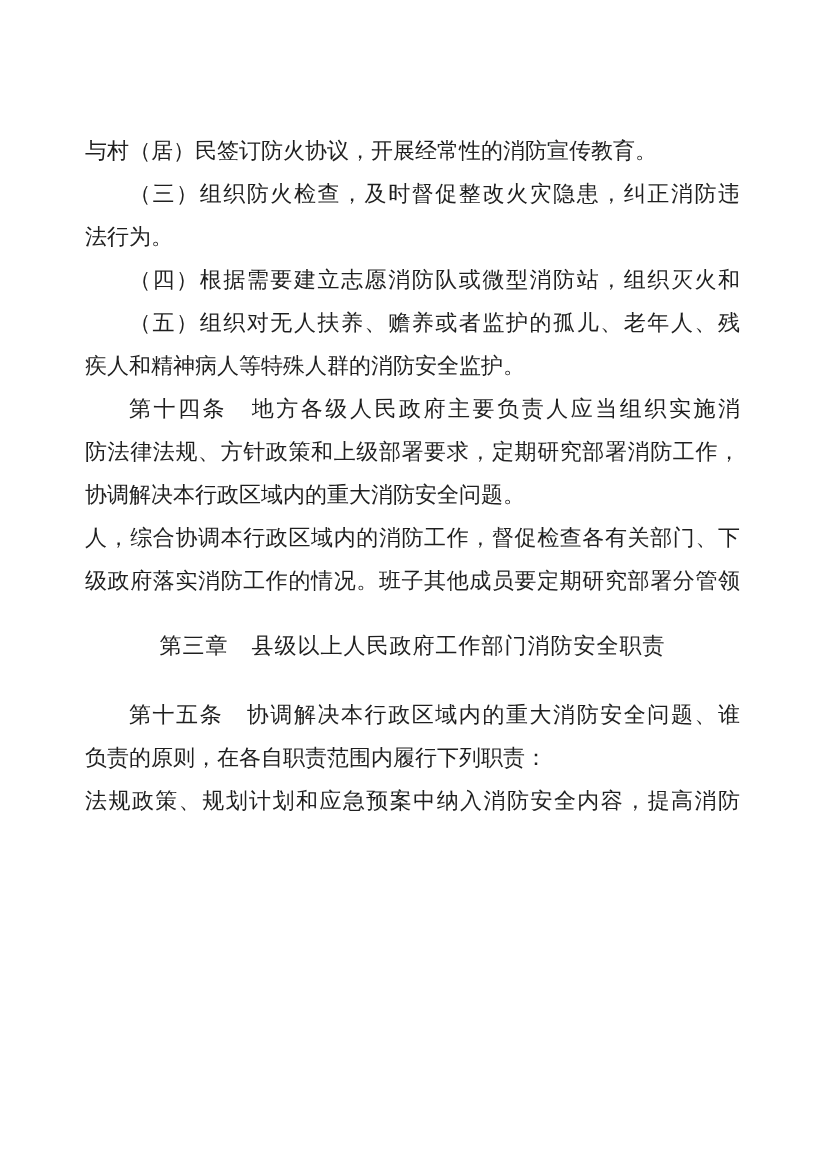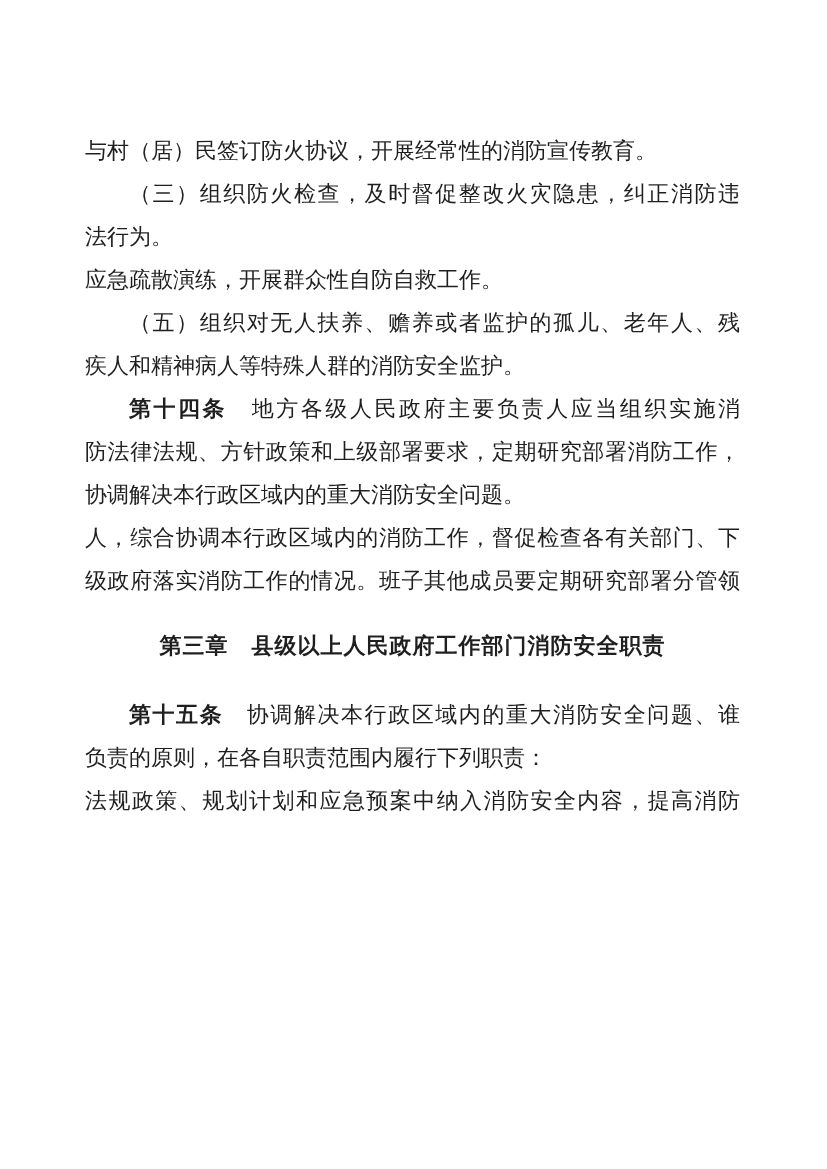--- a/index.html
+++ b/index.html
@@ -33,21 +33,21 @@
   .line.just {
     text-align-last: justify;
   }
   .line.indent {
     text-indent: 44px;
   }
   .line.center {
     text-align-last: center;
   }
   .b {
-    font-weight: bold;
+    font-weight: normal;
     font-family: "Liberation Sans", sans-serif;
   }
   .heading {
     font-weight: bold;
     font-family: "Liberation Sans", sans-serif;
     letter-spacing: 1px;
   }
   .footer {
     position: absolute;
     left: 112px;
@@ -59,21 +59,21 @@
   }
 </style>
 </head>
 <body>
 
 <div class="page">
   <div class="content">
       <div class="line"><span>与村（居）民签订防火协议，开展经常性的消防宣传教育。</span></div>
       <div class="line just indent"><span>（三）组织防火检查，及时督促整改火灾隐患，纠正消防违</span></div>
       <div class="line"><span>法行为。</span></div>
-      <div class="line"><span>应急疏散演练，开展群众性自防自救工作。</span></div>
+      <div class="line just indent"><span>（四）根据需要建立志愿消防队或微型消防站，组织灭火和</span></div>
       <div class="line just indent"><span>（五）组织对无人扶养、赡养或者监护的孤儿、老年人、残</span></div>
       <div class="line"><span>疾人和精神病人等特殊人群的消防安全监护。</span></div>
       <div class="line just indent"><span class="b">第十四条</span><span>　地方各级人民政府主要负责人应当组织实施消</span></div>
       <div class="line just"><span>防法律法规、方针政策和上级部署要求，定期研究部署消防工作，</span></div>
       <div class="line"><span>协调解决本行政区域内的重大消防安全问题。</span></div>
       <div class="line just"><span>人，综合协调本行政区域内的消防工作，督促检查各有关部门、下</span></div>
       <div class="line just"><span>级政府落实消防工作的情况。班子其他成员要定期研究部署分管领</span></div>
       <div class="line center heading" style="margin-top: 22px;"><span class="b">第三章　县级以上人民政府工作部门消防安全职责</span></div>
       <div class="line just indent" style="margin-top: 26px;"><span class="b">第十五条</span><span>　协调解决本行政区域内的重大消防安全问题、谁</span></div>
       <div class="line"><span>负责的原则，在各自职责范围内履行下列职责：</span></div>

